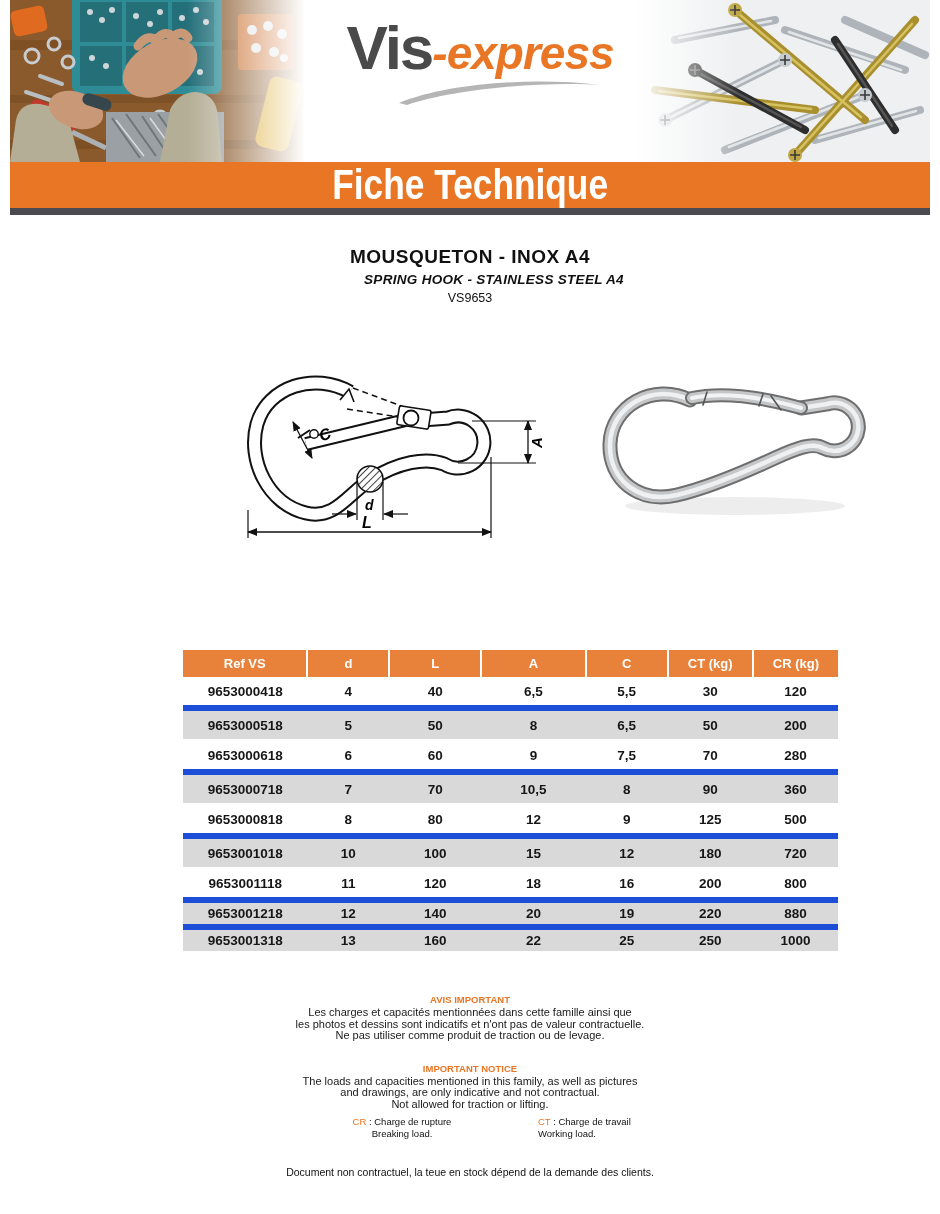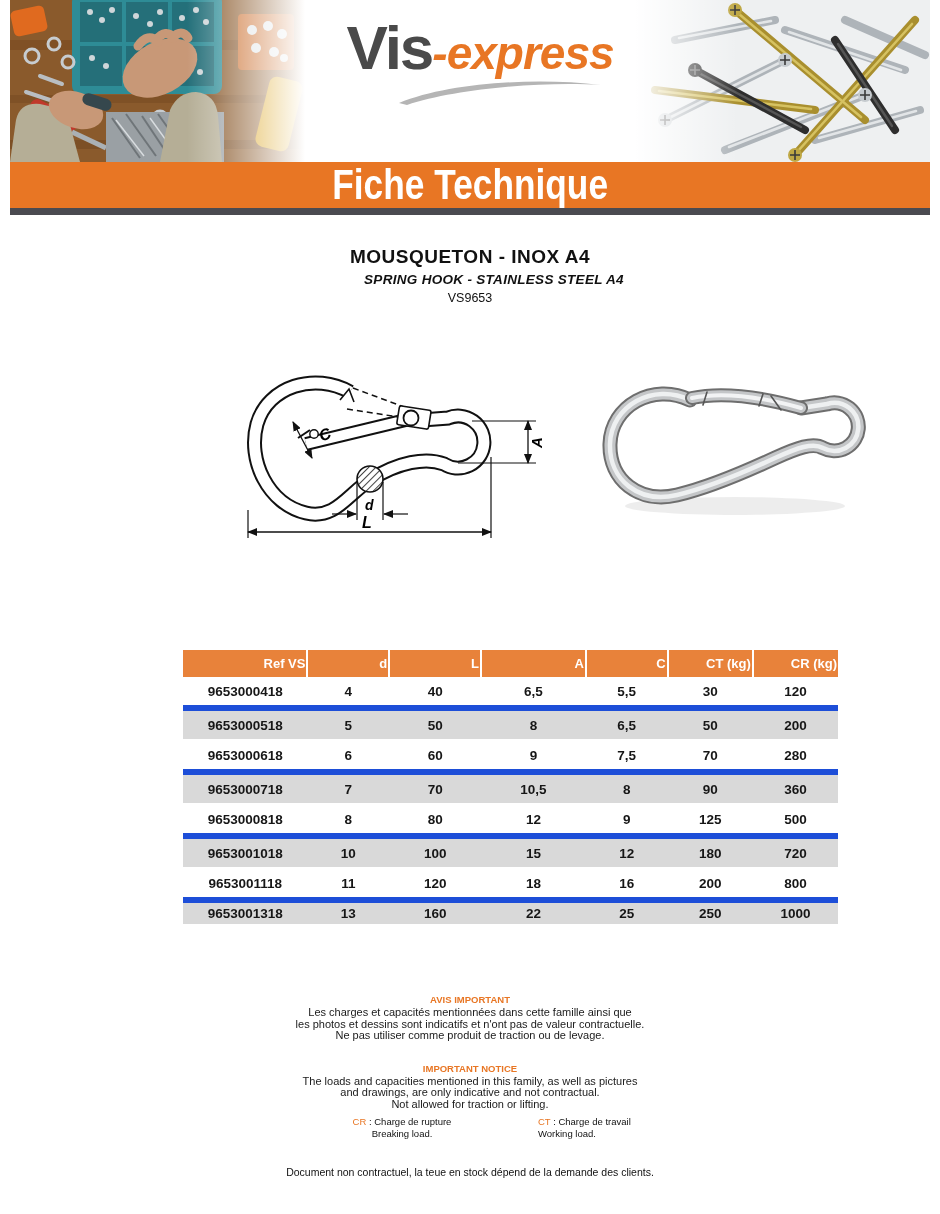--- a/index.html
+++ b/index.html
@@ -33,21 +33,21 @@
   .title-block{top:246px;left:0;width:940px;text-align:center;}
   .prod-title{font-size:19px;font-weight:bold;letter-spacing:.5px;}
   .prod-sub{font-size:13.5px;font-weight:bold;font-style:italic;margin-top:4px;letter-spacing:.3px;margin-left:48px;}
   .prod-ref{font-size:12.5px;margin-top:4px;}
   
   .drawing{left:240px;top:362px;}
   .photo{left:595px;top:372px;}
   
   .spec-table{left:183px;top:650px;width:655px;border-collapse:collapse;table-layout:fixed;}
   .spec-table th{background:var(--table-header);color:#fff;font-weight:bold;font-size:13px;
-    height:25px;text-align:right;}
+    height:25px;text-align:center;}
   .spec-table th + th{border-left:2px solid #fff;}
   .spec-table td{height:26px;text-align:center;font-weight:bold;font-size:13.5px;color:#161616;}
   .spec-table tr.alt{background:var(--row-alt);}
   .spec-table tr.alt td{border-top:6px solid #1d4ed8;border-bottom:2px solid #fff;}
   .spec-table tr.short td{height:19px;}
   
   .notices{top:994px;left:0;width:940px;text-align:center;}
   .notice-title{color:var(--accent);font-weight:bold;font-size:9.5px;}
   .notice-body{font-size:11px;line-height:11.5px;white-space:pre-line;margin-top:2px;color:#1a1a1a;}
   .notice-gap{height:21px;}
@@ -400,20 +400,29 @@
       <tr>
         <td>9653001118</td>
         <td>11</td>
         <td>120</td>
         <td>18</td>
         <td>16</td>
         <td>200</td>
         <td>800</td>
       </tr>
       <tr class="alt short">
+        <td>9653001218</td>
+        <td>12</td>
+        <td>140</td>
+        <td>20</td>
+        <td>19</td>
+        <td>220</td>
+        <td>880</td>
+      </tr>
+      <tr class="alt short">
         <td>9653001318</td>
         <td>13</td>
         <td>160</td>
         <td>22</td>
         <td>25</td>
         <td>250</td>
         <td>1000</td>
       </tr>
     </tbody>
 </table>

